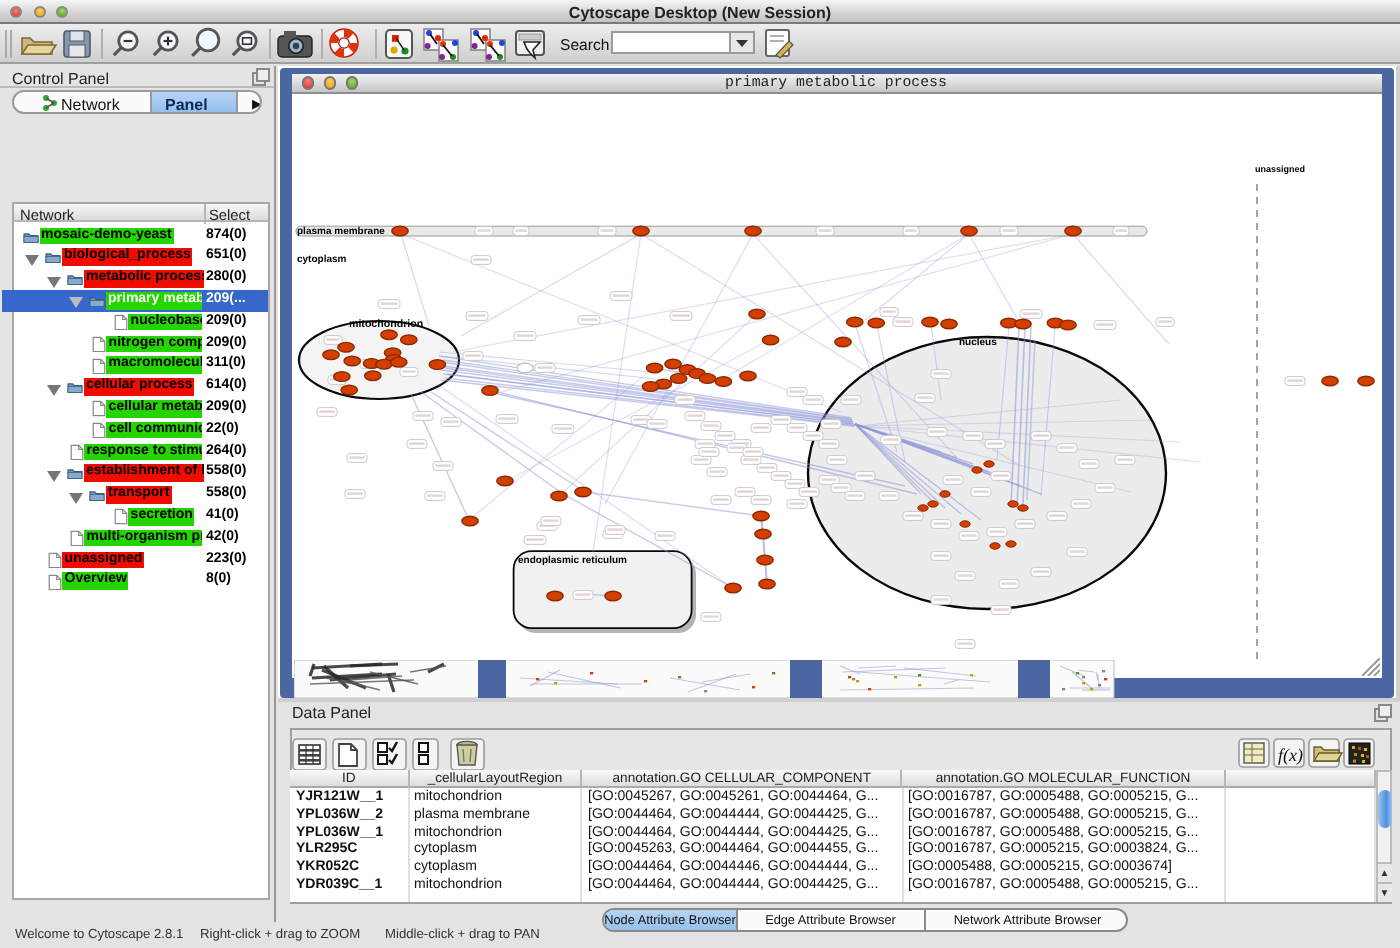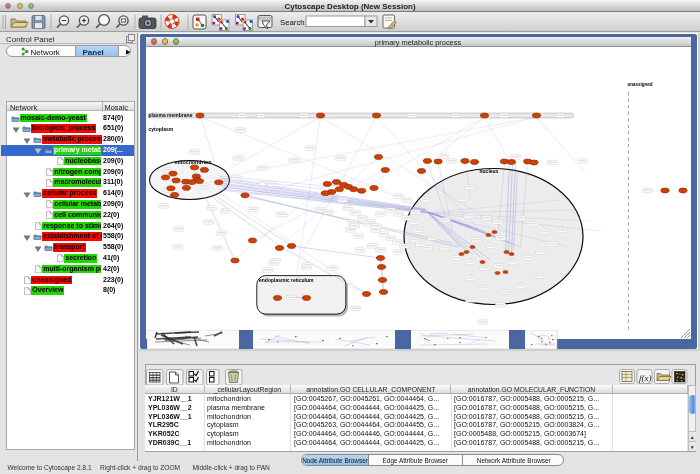--- a/index.html
+++ b/index.html
@@ -99,21 +99,21 @@
           <circle cx="6" cy="4.5" r="1.5" fill="#33aa33"></circle>
           <path d="M2 2 L6 4.5 L2 7" fill="none" stroke="#555" stroke-width="0.8"></path>
         </svg>
         <span style="position:absolute;left:24px;top:1.6px;font-size:8px;color:#111;">Network</span>
         <span style="position:absolute;left:76px;top:1.6px;font-size:8px;font-weight:bold;color:#102a4d;">Panel</span>
         <span style="position:absolute;left:119.5px;top:2px;font-size:6.5px;color:#111;">▶</span>
       </div>
 <div class="abs" style="left:5.5px;top:68px;width:129px;height:349px;background:#fff;border:1px solid #a8a8a8;"></div>
 <div class="abs" style="left:5.5px;top:68px;width:129px;height:10px;background:linear-gradient(#f6f6f6,#dcdcdc);border:1px solid #a8a8a8;border-bottom:1px solid #b5b5b5;">
         <span style="position:absolute;left:3.5px;top:0.8px;font-size:7.4px;color:#222;">Network</span>
-        <span style="position:absolute;left:98px;top:0.8px;font-size:7.4px;color:#222;">Mosaic</span>
+        <span style="position:absolute;left:98px;top:0.8px;font-size:7.4px;color:#222;">Select</span>
         <div class="abs" style="left:95px;top:0;width:1px;height:10px;background:#b5b5b5;"></div>
       </div>
 <div style="position:absolute;left:0.5px;top:79.6px;width:133.5px;height:10.8px;">
         <svg width="9" height="7" viewBox="0 0 10 9" style="position:absolute;left:10.0px;top:2px">
           <path d="M0.5 2.5 L0.5 8 L9.5 8 L9.5 3.5 L4.5 3.5 L3.5 2.5 Z" fill="#6e95c0" stroke="#3a5d85" stroke-width="0.7"></path>
           <rect x="0.5" y="4.2" width="9" height="3.8" fill="#87aacd" stroke="#3a5d85" stroke-width="0.5"></rect>
         </svg>
         <span style="position:absolute;left:19.0px;top:1.1px;height:8.6px;line-height:8.6px;max-width:83px;background:#25d500;color:#000;font-size:7px;font-weight:bold;white-space:nowrap;overflow:hidden;padding:0 1px;">mosaic-demo-yeast</span>
         <span style="position:absolute;left:102.5px;top:1.1px;height:8.6px;line-height:8.6px;color:#000;font-size:7px;font-weight:bold;white-space:nowrap;">874(0)</span>
       </div>
@@ -262,21 +262,21 @@
         </svg>
         <span style="position:absolute;left:30.8px;top:1.1px;height:8.6px;line-height:8.6px;max-width:71px;background:#25d500;color:#000;font-size:7px;font-weight:bold;white-space:nowrap;overflow:hidden;padding:0 1px;">Overview</span>
         <span style="position:absolute;left:102.5px;top:1.1px;height:8.6px;line-height:8.6px;color:#000;font-size:7px;font-weight:bold;white-space:nowrap;">8(0)</span>
       </div>
 </div>
 <div class="abs" style="left:139px;top:33px;width:561px;height:318px;background:#fff;">
       <div class="abs" style="right:0;top:0;width:2px;height:318px;background:#cfcfcf;"></div>
       <div class="abs" style="left:0;bottom:0;width:561px;height:2px;background:#cfcfcf;"></div>
     </div>
 <div class="abs" style="left:139.5px;top:33.5px;width:557px;height:315.5px;background:#4a67a1;border-radius:2px;">
-<div class="abs" style="left:6px;top:3px;width:545px;height:10.5px;background:linear-gradient(#f2f2f2,#c6c6c6);border-bottom:1px solid #8f8f8f;">
+<div class="abs" style="left:6px;top:3px;width:545px;height:10.5px;background:linear-gradient(#f2f2f2,#c6c6c6);border-bottom:1px solid #8f8f8f;font-family:Liberation Mono, monospace;">
 <div class="abs" style="left:5.5px;top:1.7px;width:6.4px;height:6.4px;border-radius:50%;background:radial-gradient(circle at 50% 30%,#f28177,#d8352a);border:0.5px solid #777;"></div>
 <div class="abs" style="left:16.5px;top:1.7px;width:6.4px;height:6.4px;border-radius:50%;background:radial-gradient(circle at 50% 30%,#fccc56,#e9a317);border:0.5px solid #777;"></div>
 <div class="abs" style="left:27.5px;top:1.7px;width:6.4px;height:6.4px;border-radius:50%;background:radial-gradient(circle at 50% 30%,#9ed76a,#5fa820);border:0.5px solid #777;"></div>
 <div class="abs" style="left:0;top:1.6px;width:545px;text-align:center;font-size:7.4px;color:#222;">primary metabolic process</div>
 </div>
 <div class="abs" style="left:6px;top:13.5px;width:545px;height:292px;background:#fff;"></div>
 </div>
 <svg width="545" height="292" viewBox="145.5 47 545 292" style="position:absolute;left:145.5px;top:47px">
       <rect x="147.5" y="113.1" width="425.5" height="4.9" rx="2.4" fill="#e9e9e9" stroke="#9a9a9a" stroke-width="0.5"></rect>
       <ellipse cx="189" cy="180" rx="40" ry="19.5" fill="#f4f4f4" stroke="#0a0a0a" stroke-width="1.1"></ellipse>
@@ -709,20 +709,27 @@
       <rect x="92" y="0" width="14" height="19" fill="#4a67a1"></rect>
       <rect x="248" y="0" width="16" height="19" fill="#4a67a1"></rect>
       <rect x="362" y="0" width="16" height="19" fill="#4a67a1"></rect>
     </svg>
 <svg width="11" height="9" viewBox="0 0 11 9" style="position:absolute;left:679px;top:329px">
       <line x1="2" y1="9" x2="11" y2="0" stroke="#999" stroke-width="1"></line>
       <line x1="5" y1="9" x2="11" y2="3" stroke="#999" stroke-width="1"></line>
       <line x1="8" y1="9" x2="11" y2="6" stroke="#999" stroke-width="1"></line>
     </svg>
 <div class="abs" style="left:139px;top:351px;width:561px;height:110px;background:#e3e3e3;">
+<div class="abs" style="left:0;top:0;width:561px;height:11px;">
+        <span style="position:absolute;left:7px;top:1px;font-size:8px;color:#222;">Data Panel</span>
+        <svg width="9" height="9" viewBox="0 0 9 9" style="position:absolute;left:548px;top:1px">
+          <rect x="0.5" y="2.5" width="6" height="6" fill="none" stroke="#888" stroke-width="1"></rect>
+          <rect x="2.5" y="0.5" width="6" height="6" fill="#eee" stroke="#888" stroke-width="1"></rect>
+        </svg>
+      </div>
 <div class="abs" style="left:5.5px;top:13px;width:551px;height:88px;border:1px solid #9f9f9f;background:#e6e6e6;"></div>
 <svg width="560" height="20" viewBox="140 367 560 20" style="position:absolute;left:0;top:16px">
         <rect x="147.5" y="369.5" width="16.5" height="15.5" rx="2" fill="#f4f4f4" stroke="#9a9a9a" stroke-width="0.8"></rect>
         <rect x="167.5" y="369.5" width="16.5" height="15.5" rx="2" fill="#f4f4f4" stroke="#9a9a9a" stroke-width="0.8"></rect>
         <rect x="187.5" y="369.5" width="16.5" height="15.5" rx="2" fill="#f4f4f4" stroke="#9a9a9a" stroke-width="0.8"></rect>
         <rect x="207.5" y="369.5" width="12.5" height="15.5" rx="2" fill="#f4f4f4" stroke="#9a9a9a" stroke-width="0.8"></rect>
         <rect x="226.5" y="369.5" width="16.5" height="15.5" rx="2" fill="#f4f4f4" stroke="#9a9a9a" stroke-width="0.8"></rect>
         <rect x="150.5" y="372.5" width="10.5" height="9.5" fill="#fff" stroke="#333" stroke-width="0.8"></rect>
         <rect x="150.5" y="374.5" width="10.5" height="1.3" fill="#444"></rect>
         <rect x="150.5" y="377" width="10.5" height="1.3" fill="#444"></rect>

